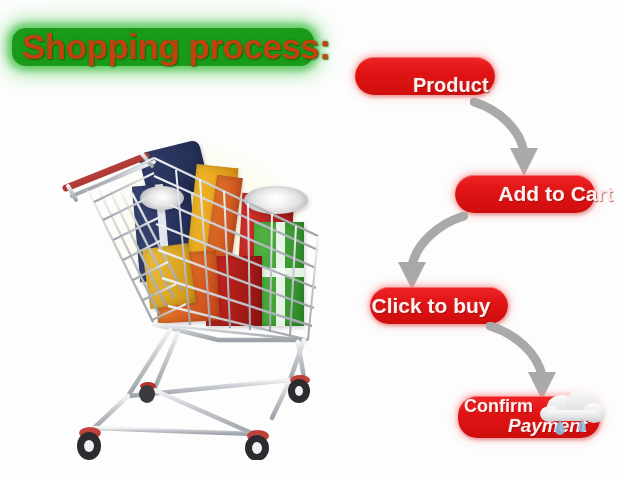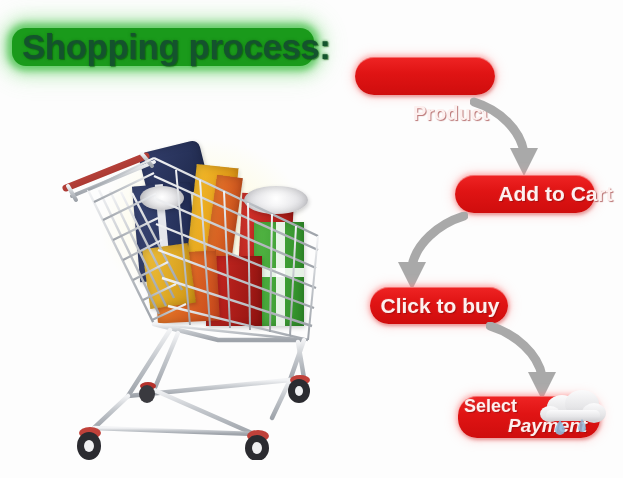--- a/index.html
+++ b/index.html
@@ -41,21 +41,21 @@
     position: absolute;
     left: 0;
     top: 0;
     width: 100%;
     height: 100%;
     display: flex;
     align-items: center;
     justify-content: flex-start;
     padding-left: 14px;
     box-sizing: border-box;
-    color: #14532d;
+    color: #c2410c;
     font-size: 35px;
     font-weight: bold;
     letter-spacing: -0.5px;
     text-shadow: 0 0 3px rgba(20,120,20,0.8), 1px 1px 1px rgba(0,60,0,0.5);
     white-space: nowrap;
   }
 
   
   #cart-photo {
     position: absolute;
@@ -104,32 +104,32 @@
     position: absolute;
     color: #fdf0ef;
     font-weight: bold;
     text-shadow: 1px 1px 1px rgba(130,0,0,0.55), 0 0 2px rgba(255,255,255,0.25);
     white-space: nowrap;
   }
 
   
   #step-select-product { left: 355px; top: 57px; width: 140px; height: 38px; }
   #label-select { left: 361px; top: 56px; font-size: 19px; }
-  #label-product { left: 413px; top: 74px; font-size: 20px; margin-top: 28px; }
+  #label-product { left: 413px; top: 74px; font-size: 20px; }
 
   #step-add-to-cart { left: 455px; top: 175px; width: 140px; height: 38px; }
   #label-add-to-cart {
     left: 474px; top: 175px; width: 163px; height: 38px;
     display: flex; align-items: center; justify-content: center;
     font-size: 21px;
   }
 
   #step-click-to-buy { left: 370px; top: 287px; width: 138px; height: 37px; }
   #label-click-to-buy {
-    left: 371px; top: 287px; width: 138px; height: 37px;
+    left: 362px; top: 287px; width: 138px; height: 37px;
     display: flex; align-items: center; justify-content: center;
     font-size: 21px;
     border-radius: 12px;
   }
 
   #step-confirm-payment { left: 458px; top: 396px; width: 142px; height: 42px; }
   #label-confirm { left: 464px; top: 396px; font-size: 18px; }
   #label-payment { left: 508px; top: 415px; font-size: 19px; font-style: italic; }
 
   
@@ -296,21 +296,21 @@
 
   <div class="pill" id="step-click-to-buy"></div>
   <div class="pill-label" id="label-click-to-buy">Click to buy</div>
 
   <svg class="arrow-svg" id="arrow-3" viewBox="0 0 80 82">
     <path d="M4 4 C30 12 52 32 56 54" stroke="#a9a9a9" stroke-width="9" fill="none" stroke-linecap="round"></path>
     <path d="M42 50 L56 78 L70 50 Z" fill="#a9a9a9"></path>
   </svg>
 
   <div class="pill" id="step-confirm-payment"></div>
-  <div class="pill-label" id="label-confirm">Select</div>
+  <div class="pill-label" id="label-confirm">Confirm</div>
   <div class="pill-label" id="label-payment">Payment</div>
 
   <svg id="cloud-watermark" viewBox="0 0 70 52">
     <defs>
       <linearGradient id="cloudg" x1="0" y1="0" x2="0" y2="1">
         <stop offset="0%" stop-color="#fbfbfc"></stop>
         <stop offset="60%" stop-color="#e6e6e8"></stop>
         <stop offset="100%" stop-color="#cfcfd3"></stop>
       </linearGradient>
     </defs>

